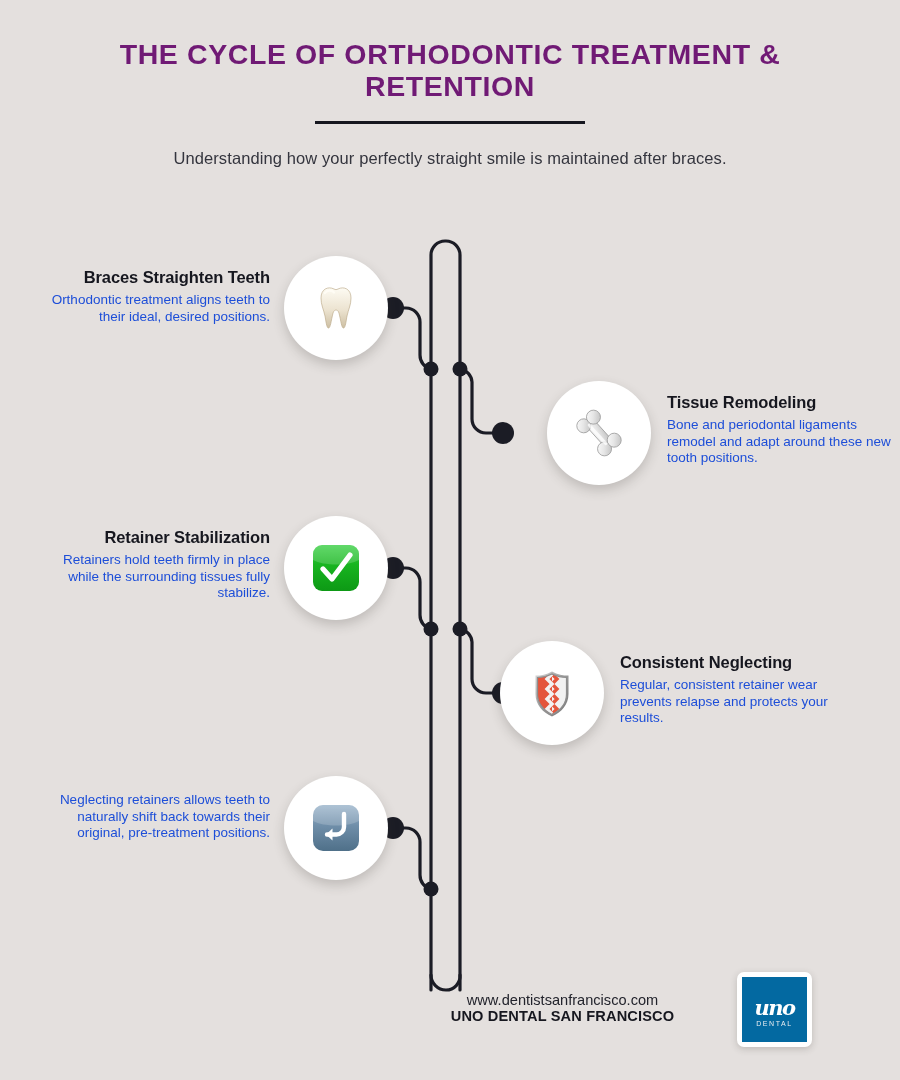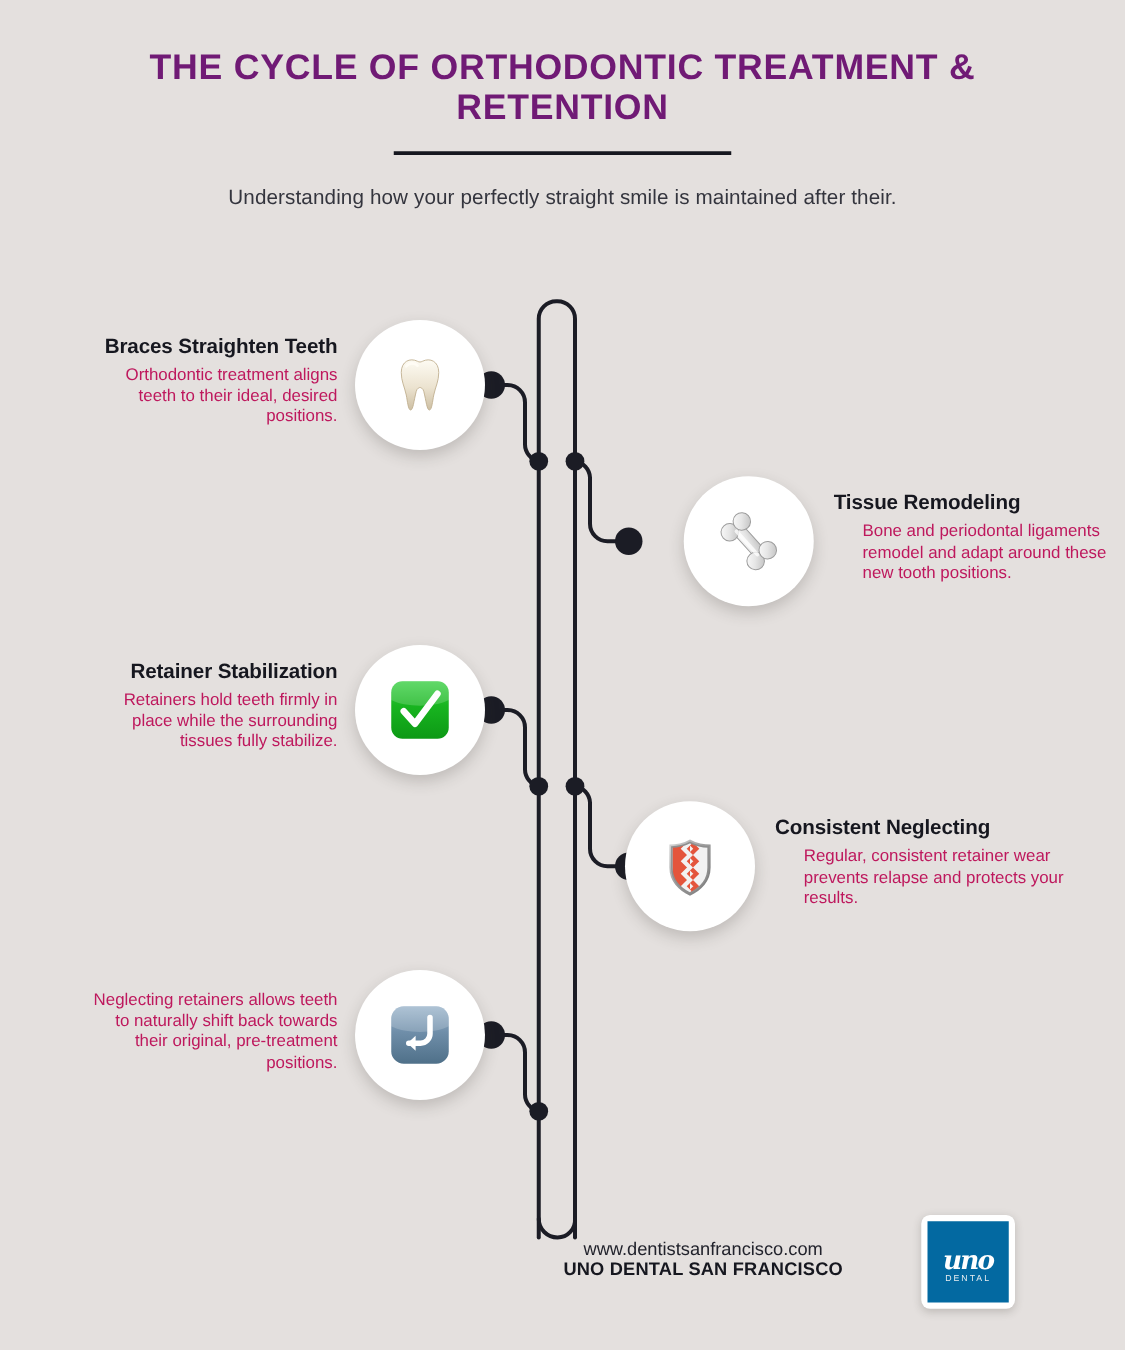--- a/index.html
+++ b/index.html
@@ -111,22 +111,21 @@
     font-size: 16.5px;
     font-weight: bold;
     color: #16171f;
     line-height: 20px;
     letter-spacing: -0.1px;
   }
   .step-desc {
     margin-top: 5px;
     font-size: 13.5px;
     line-height: 16.5px;
-    color: #be185d;
-    margin-left: 23px;
+    color: #1d4ed8;
   }
 
   
   #footer {
     position: absolute;
     left: 0;
     top: 978px;
     width: 900px;
     height: 80px;
   }
@@ -186,21 +185,21 @@
     color: #e9edf0;
     margin-top: 3px;
   }
 </style>
 </head>
 <body>
 
 <div id="header">
   <div id="page-title">THE CYCLE OF ORTHODONTIC TREATMENT &amp; RETENTION</div>
   <div id="title-divider"></div>
-  <div id="subtitle">Understanding how your perfectly straight smile is maintained after their.</div>
+  <div id="subtitle">Understanding how your perfectly straight smile is maintained after braces.</div>
 </div>
 
 <svg id="connector-layer" viewBox="0 0 900 1080" width="900" height="1080">
   <g fill="none" stroke="#1b1c25" stroke-width="3.2" stroke-linecap="round">
 
     <path d="M431,370 L431,255 A14,14 0 0 1 445,241 L446,241 A14,14 0 0 1 460,255 L460,370"></path>
 
     <path d="M431,370 L431,990"></path>
 
     <path d="M460,370 L460,990"></path>

